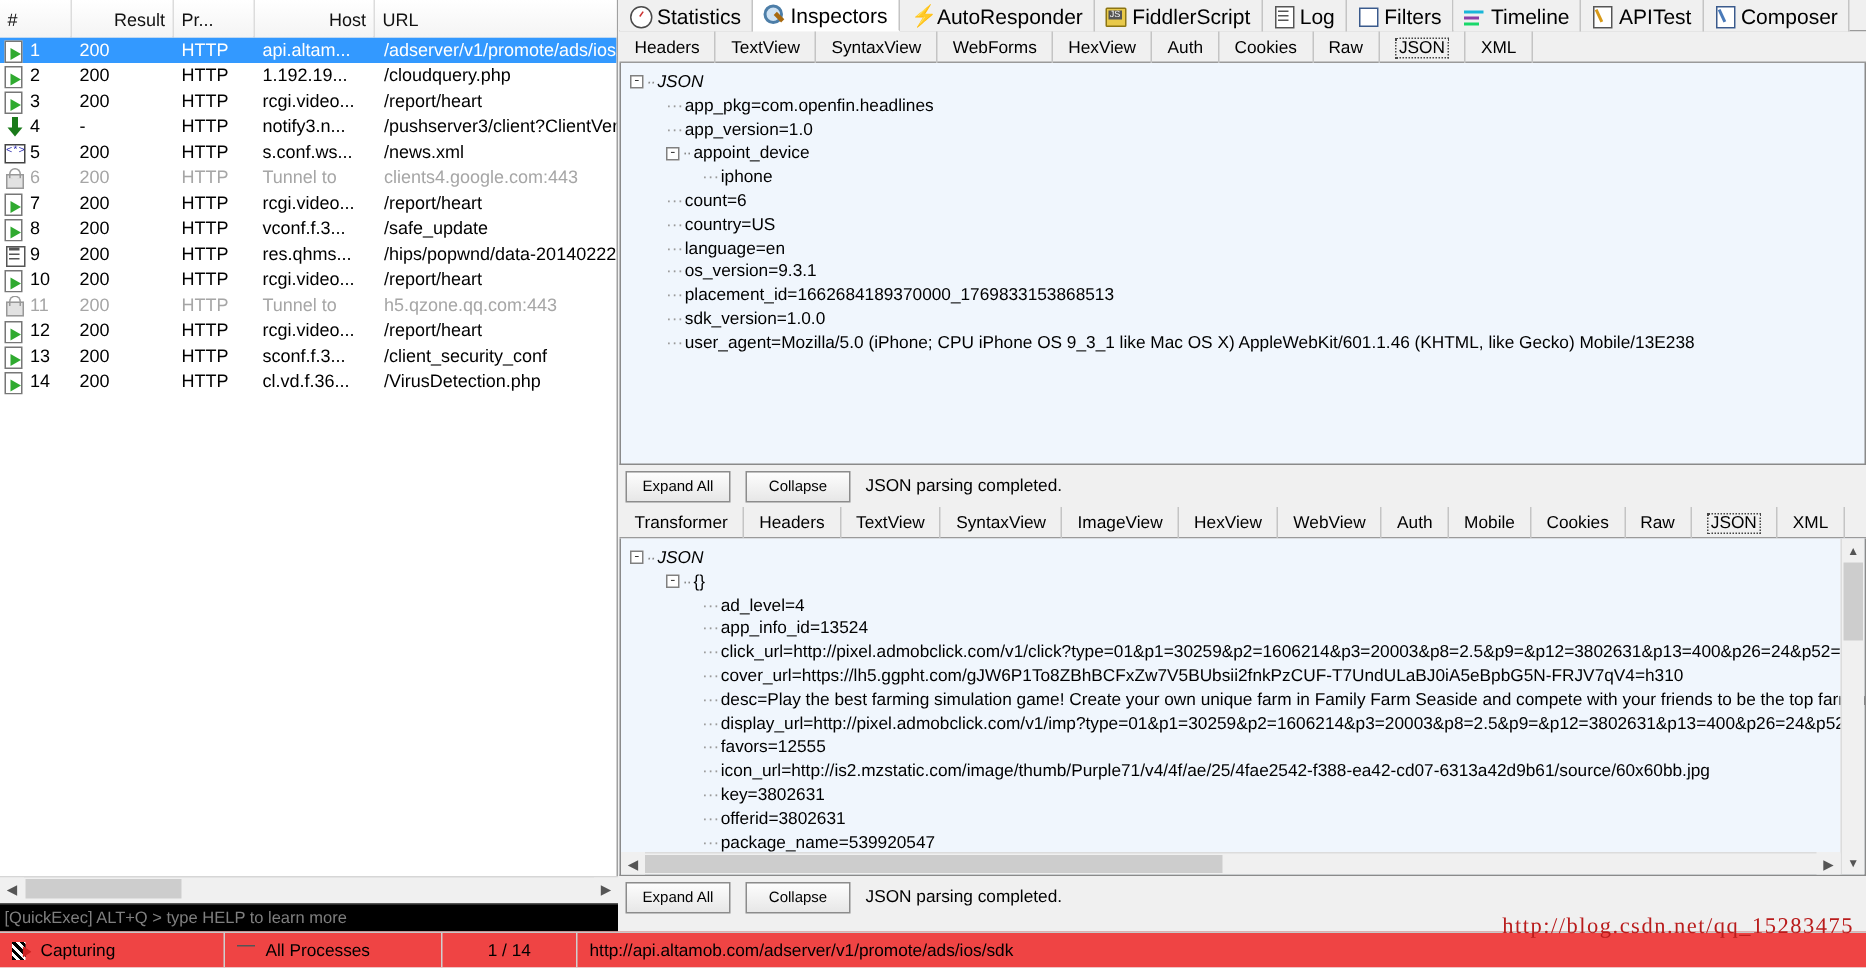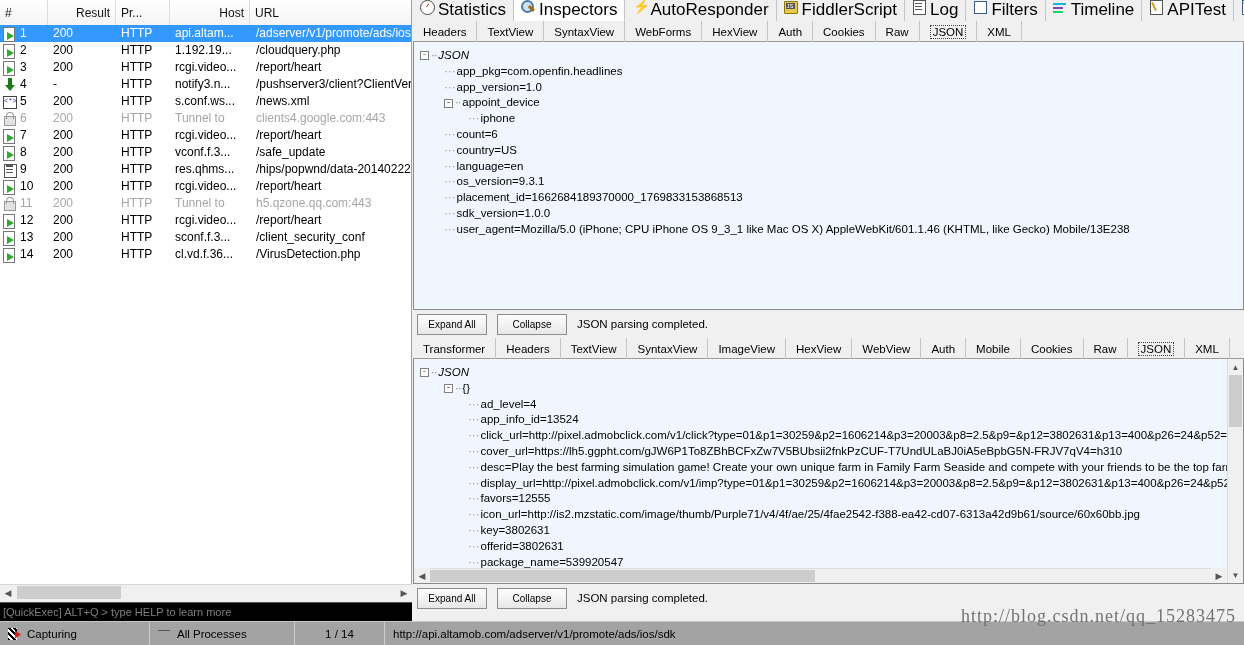--- a/index.html
+++ b/index.html
@@ -115,22 +115,22 @@
   #right-pane {
     position:absolute; left:413px; top:0; width:831px; height:600px;
     background:#f0f0f0;
   }
   
   #toolbar {
     display:flex; height:21px; align-items:stretch;
     background:#f0f0f0; border-bottom:1px solid #9a9a9a;
   }
   .tb-tab {
-    display:flex; align-items:flex-start; gap:4px; padding:0 7px;
-    border-right:1px solid #c4c4c4; font-size:17px; color:#000;
+    display:flex; align-items:center; gap:4px; padding:0 7px;
+    border-right:1px solid #c4c4c4; font-size:14px; color:#000;
     background:#f0f0f0; height:21px;
   }
   .tb-tab.active { background:#ffffff; border-bottom:1px solid #ffffff; margin-bottom:-1px; }
   .tb-tab .glyph { width:14px; height:14px; display:inline-block; position:relative; }
   .tb-spacer { flex:1; }
 
   .g-stats::before { content:""; position:absolute; left:0;top:0;width:13px;height:13px;
     border:1.5px solid #4a4a4a; border-radius:50%; background:#fff; }
   .g-stats::after { content:""; position:absolute; left:6px;top:3px;width:1px;height:4px;
     background:#cc3333; transform:rotate(35deg); transform-origin:bottom; }
@@ -222,42 +222,42 @@
   .hscroll {
     position:absolute; left:0; right:0; bottom:0; height:15px;
     background:#f0f0f0; border-top:1px solid #dcdcdc;
     display:flex; align-items:center;
   }
   .hscroll .thumb { height:12px; background:#cdcdcd; }
 
   
   #statusbar {
     position:absolute; left:0; bottom:0; width:1244px; height:24px;
-    background:#a3a3a3; border-top:1px solid #c8c8c8;
+    background:#ef4444; border-top:1px solid #c8c8c8;
     display:flex; align-items:center; font-size:11.5px;
   }
   .sb-cell { display:flex; align-items:center; height:24px; padding:0 8px;
              border-right:1px solid #cfcfcf; gap:5px; }
   .sb-capture { width:150px; }
   .sb-proc { width:145px; }
   .sb-count { width:90px; justify-content:center; }
   .sb-url { flex:1; border-right:none; }
   .g-cap { width:14px;height:14px;position:relative;display:inline-block; }
   .g-cap::before { content:""; position:absolute; left:0;top:1px;width:9px;height:12px;
     background:repeating-linear-gradient(45deg,#000 0 2px,#fff 2px 4px); }
   .g-cap::after { content:""; position:absolute; left:7px;top:4px;width:6px;height:8px;
     background:#cc2222; clip-path:polygon(0 0,100% 50%,0 100%); }
   .g-proc { width:14px;height:12px;position:relative;display:inline-block; }
   .g-proc::before { content:""; position:absolute;left:0;top:2px;width:12px;height:1.5px;
     background:#555; box-shadow:1px 4px 0 -0.5px #555, 2px 8px 0 -1px #555; }
 
   
   #watermark {
     position:absolute; right:8px; bottom:18px;
-    font-family:"Liberation Serif", serif; font-size:18px; color:#737373;
+    font-family:"Liberation Serif", serif; font-size:15px; color:#b91c1c;
     letter-spacing:1px; pointer-events:none; white-space:nowrap;
   }
 </style>
 </head>
 <body>
 
 <div id="app">
 
   <div id="left-pane">
 

